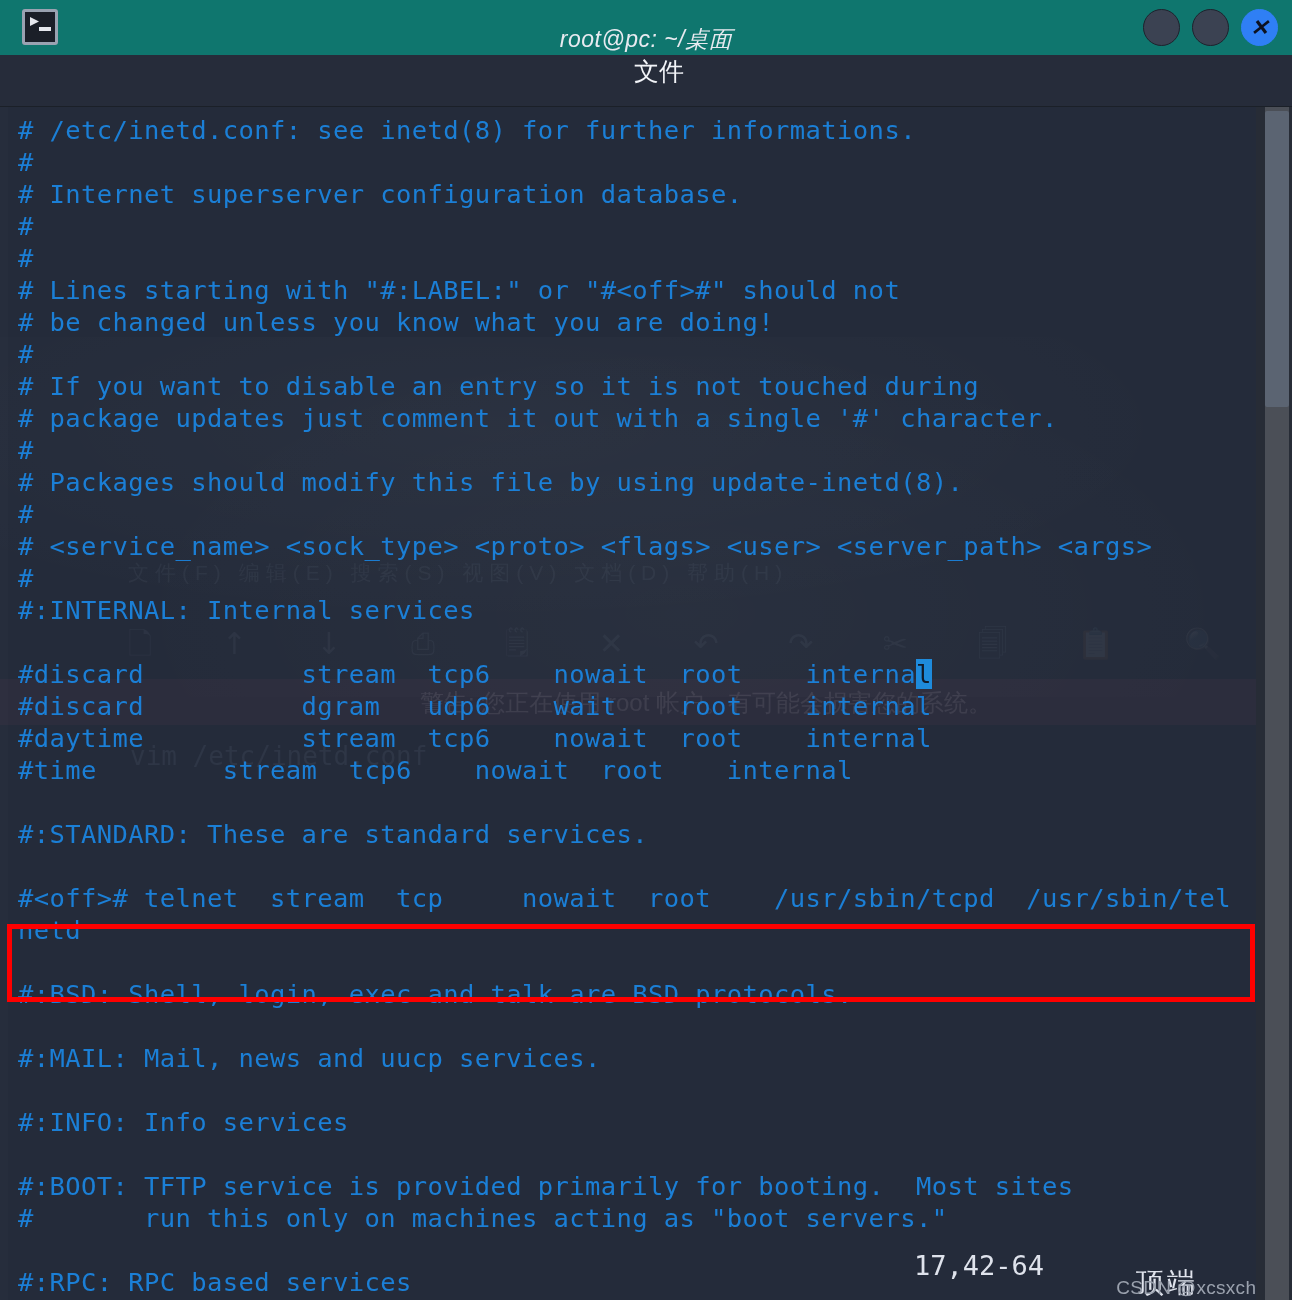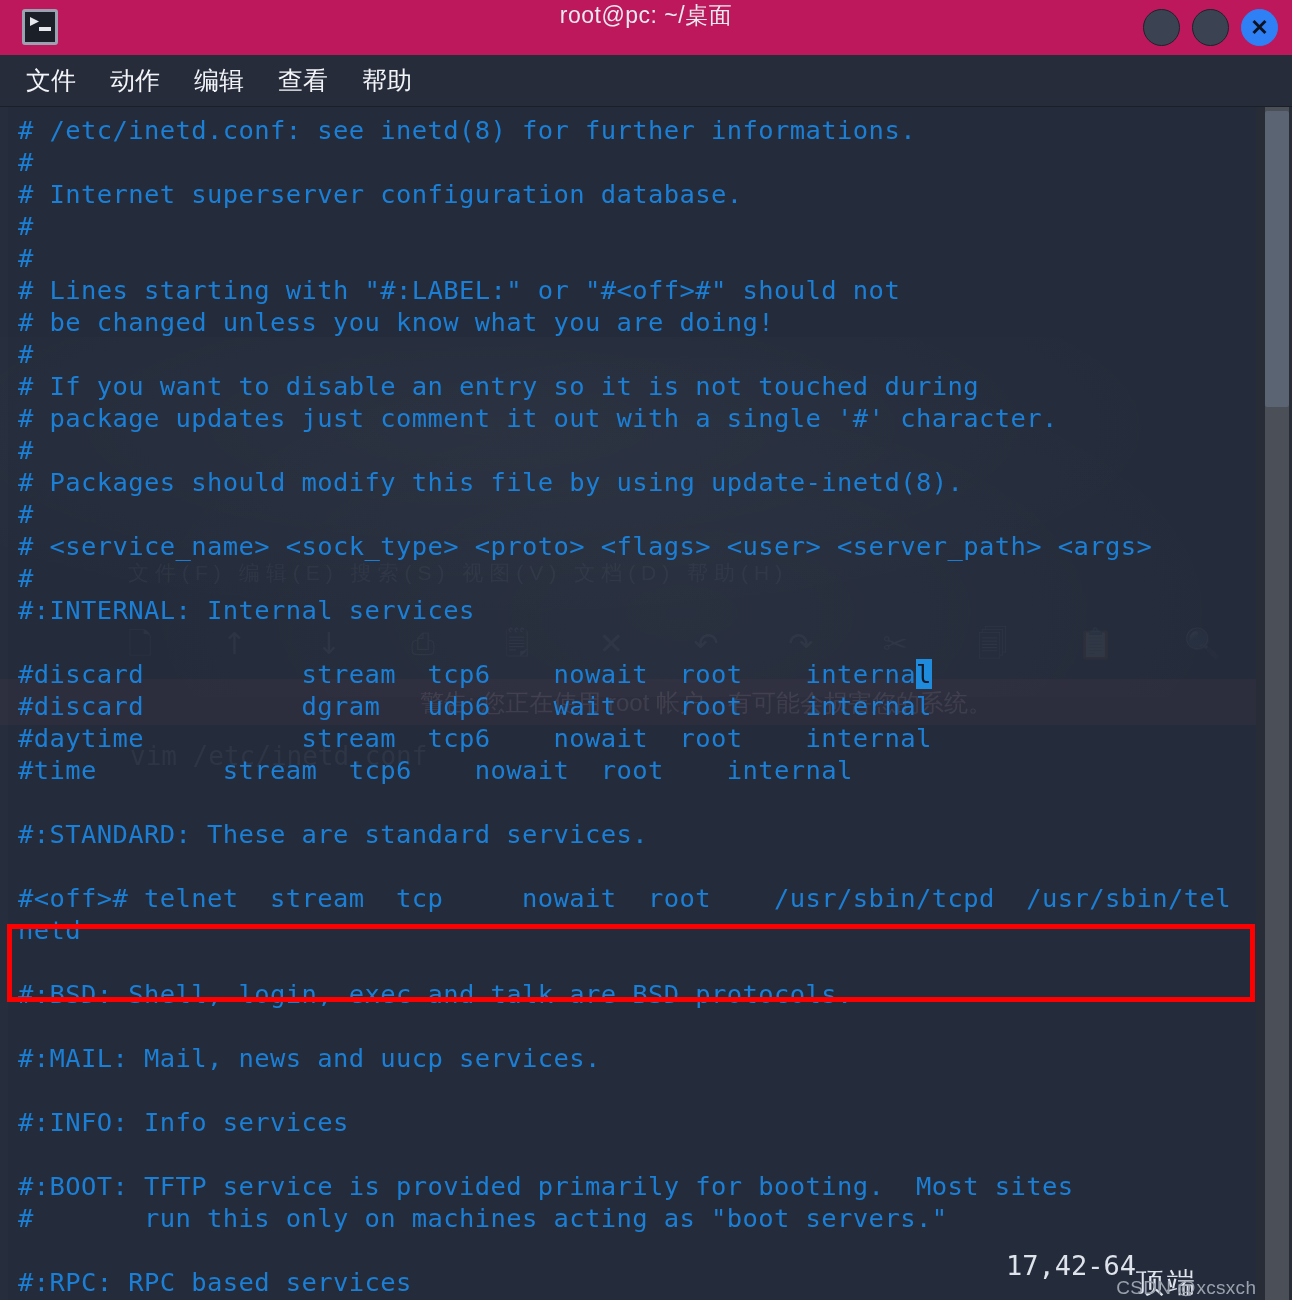--- a/index.html
+++ b/index.html
@@ -16,23 +16,24 @@
     width: 1292px;
     height: 1300px;
     background: #242b3a;
     overflow: hidden;
   }
 
   
   #titlebar {
     position: relative;
     height: 55px;
-    background: #be185d;
-    display: flex;
-    align-items: flex-start;
+    background: #0f766e;
+    display: flex;
+    align-items: flex-end;
+    font-style: italic;
   }
   #win-icon {
     position: absolute;
     left: 22px; top: 9px;
     width: 36px; height: 36px;
     border: 3px solid #9aa2b1;
     border-radius: 3px;
     background: #1b1f28;
   }
   #win-icon .prompt {
@@ -86,20 +87,21 @@
 
   
   #menubar {
     height: 52px;
     background: #262c3a;
     display: flex;
     align-items: center;
     padding-left: 26px;
     gap: 34px;
     border-bottom: 1px solid #1b2028;
+    flex-direction: column;
   }
   .menu-item {
     color: #f2f4f8;
     font-family: "Liberation Sans", sans-serif;
     font-size: 25px;
     cursor: default;
   }
 
   
   #terminal {
@@ -207,20 +209,21 @@
 
   
   #statusline {
     position: absolute;
     left: 0; bottom: 18px;
     width: 1256px;
     height: 34px;
     display: flex;
     align-items: center;
     justify-content: flex-end;
+    gap: 92px;
     padding-right: 58px;
     font-family: "DejaVu Sans Mono", monospace;
     font-size: 27px;
     color: #dfe3ec;
   }
   #statusline .chinese {
     font-family: "Liberation Sans", sans-serif;
     font-size: 28px;
     letter-spacing: 3px;
     margin-top: 35px;

